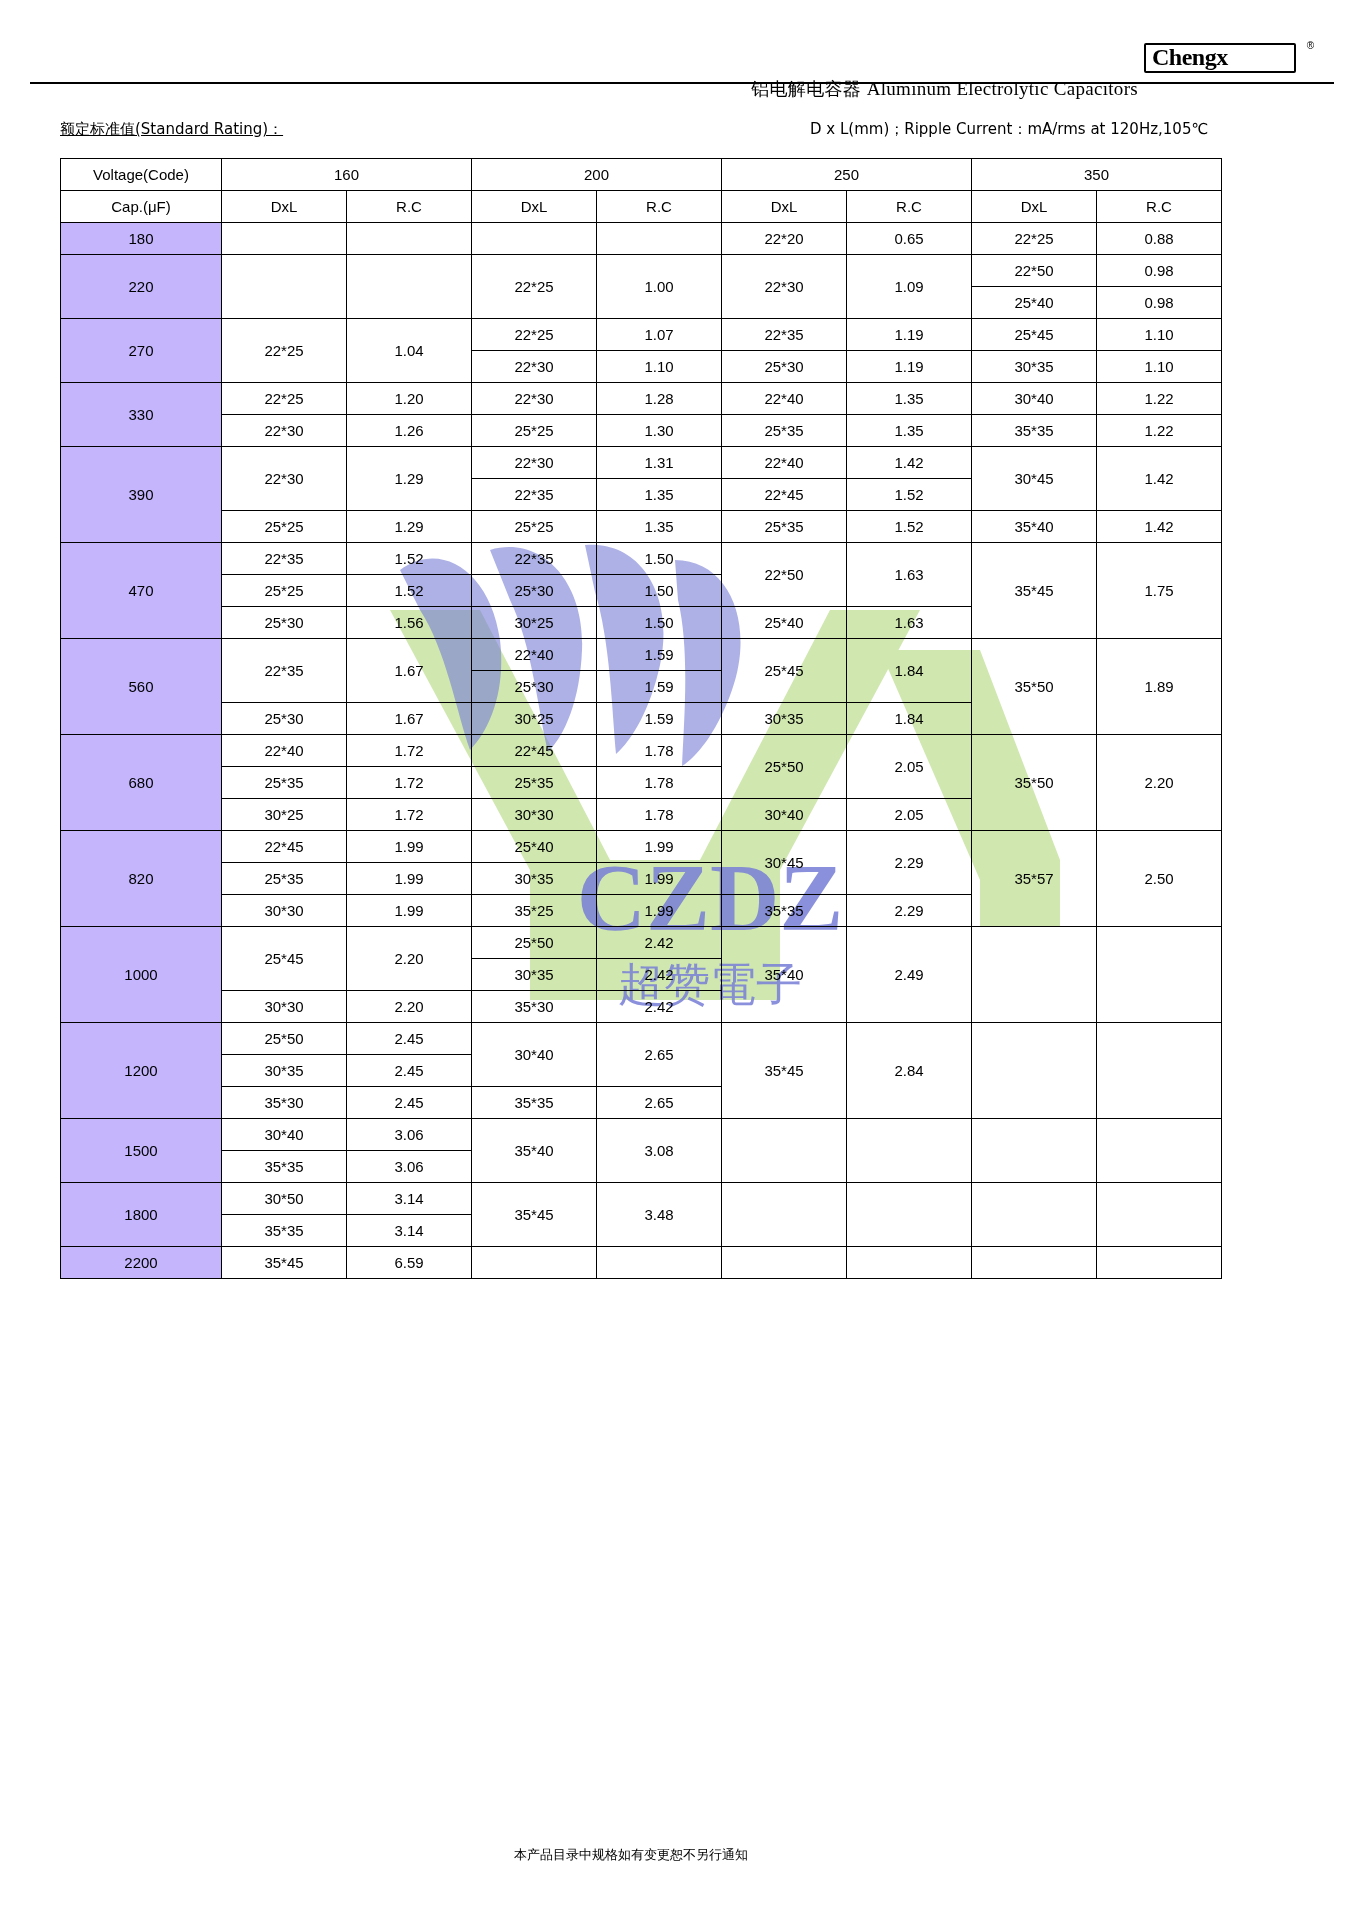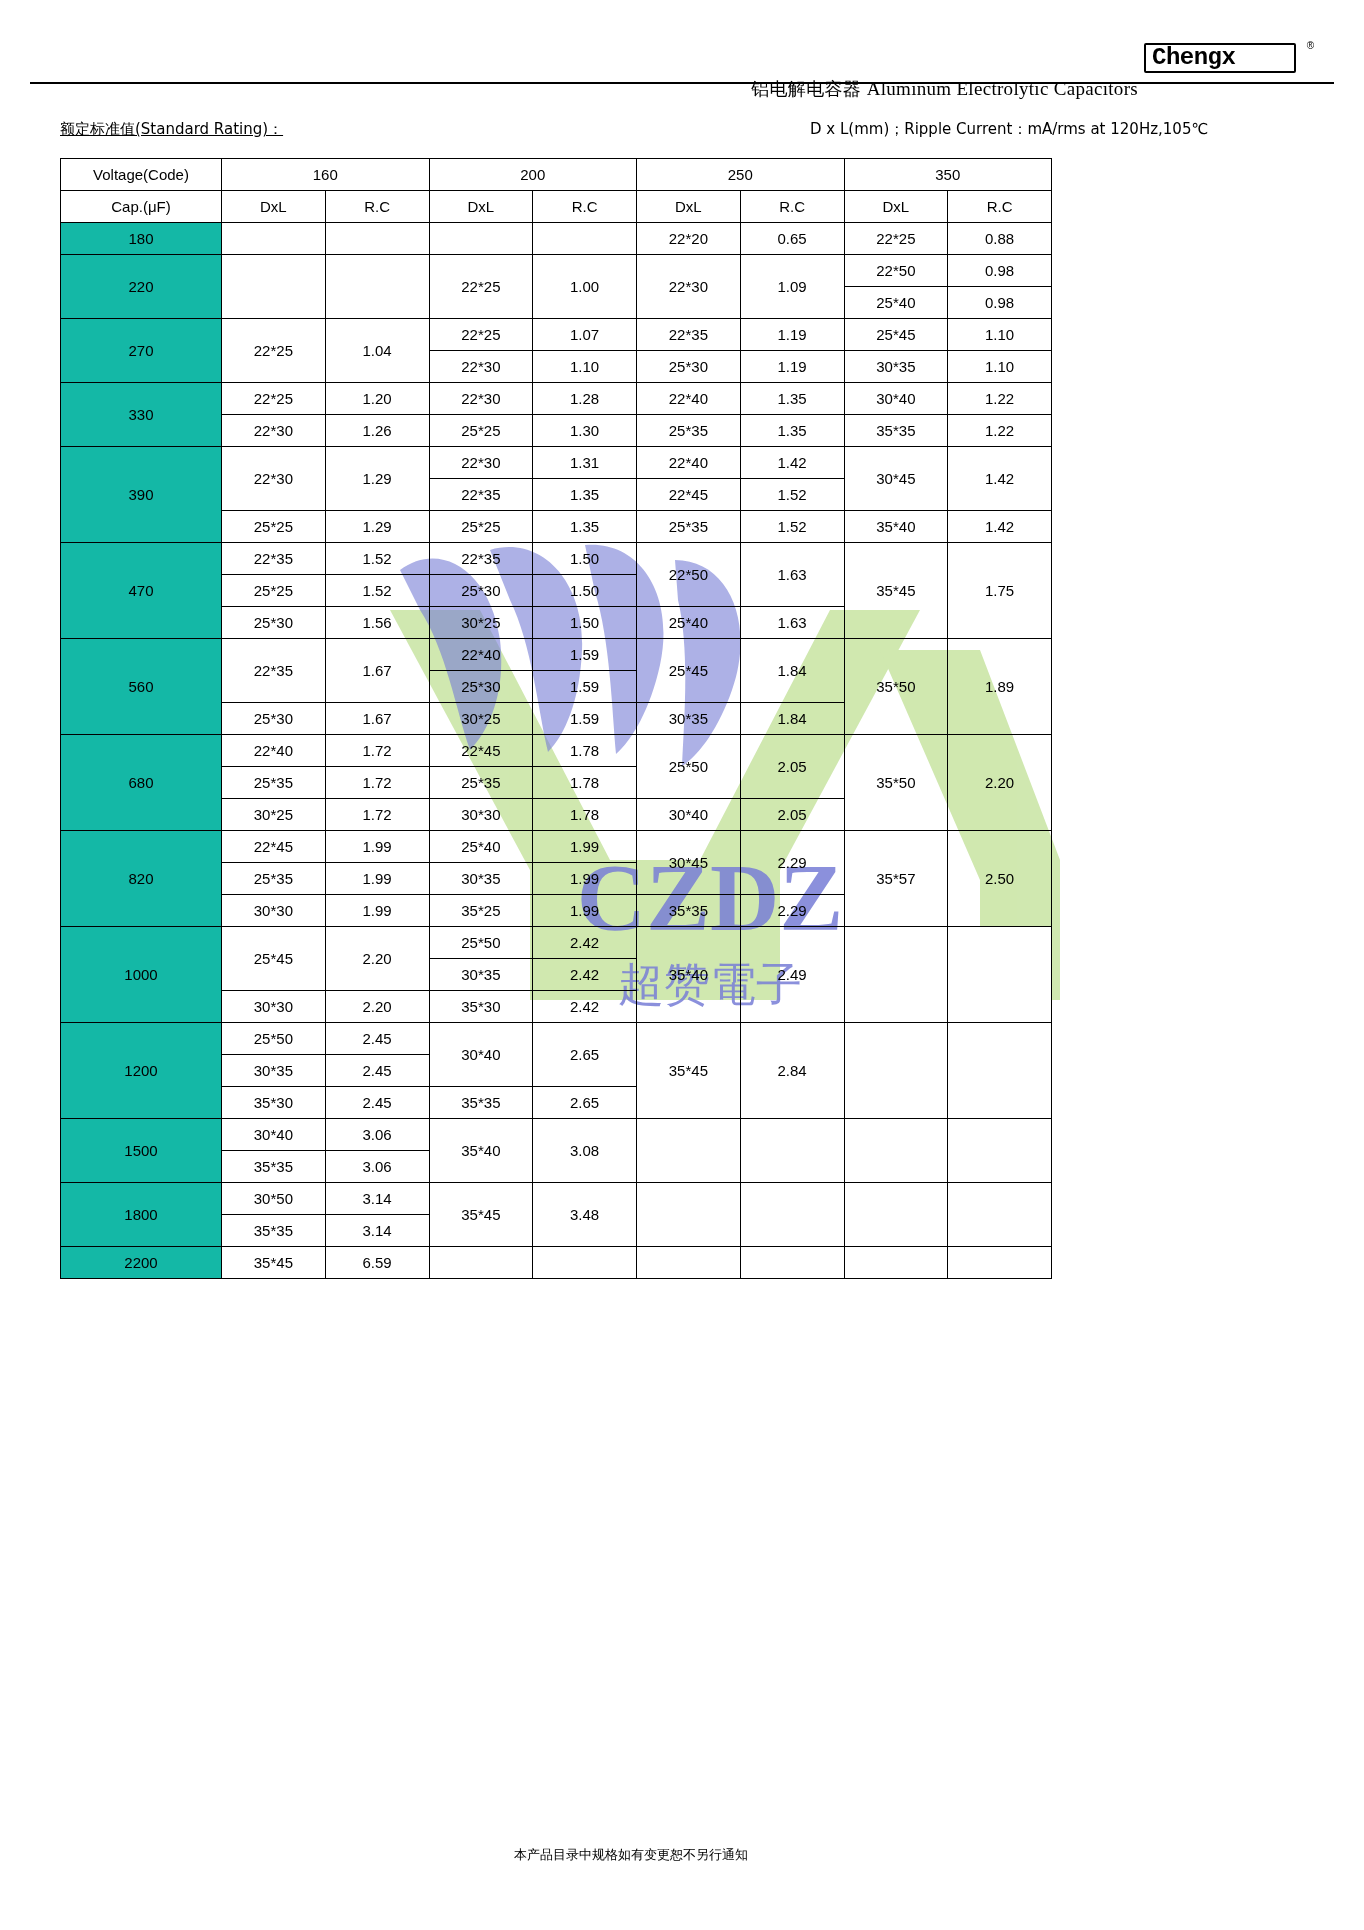--- a/index.html
+++ b/index.html
@@ -47,21 +47,21 @@
     left: 0; top: 3px;
     width: 152px; height: 30px;
     border: 2px solid #000;
     border-radius: 2px;
     box-sizing: border-box;
   }
   .brand-text {
     position: absolute;
     left: 8px;
     top: 4px;
-    font-family: Liberation Mono, monospace;
+    font-family: Liberation Serif, serif;
     font-size: 24px;
     font-weight: bold;
     letter-spacing: -0.5px;
   }
   .brand-reg {
     position: absolute;
     right: 0;
     top: 0;
     font-size: 10px;
   }
@@ -93,21 +93,21 @@
     white-space: nowrap;
   }
 
   
   .rating-table {
     position: absolute;
     top: 158px;
     left: 60px;
     border-collapse: collapse;
     table-layout: fixed;
-    width: 992px;
+    width: 1162px;
   }
   .rating-table td, .rating-table th {
     border: 1px solid #000;
     text-align: center;
     vertical-align: middle;
     font-size: 15px;
     font-family: "Liberation Sans", sans-serif;
     padding: 0;
     height: 31px;
   }
@@ -117,21 +117,21 @@
   .col-cap { width: 160px; }
   .col-dxl { width: 124px; }
   .col-rc  { width: 147px; }
 
   .hdr-cell {
     background: #ffffff;
     font-family: "DejaVu Sans", sans-serif;
     font-size: 14px;
   }
   .cap-cell {
-    background: #14b8a6;
+    background: #c4b5fd;
     font-size: 15px;
   }
   .blank-cell { background: #ffffff; }
 
   
   .watermark {
     position: absolute;
     left: 360px;
     top: 530px;
     width: 700px;

